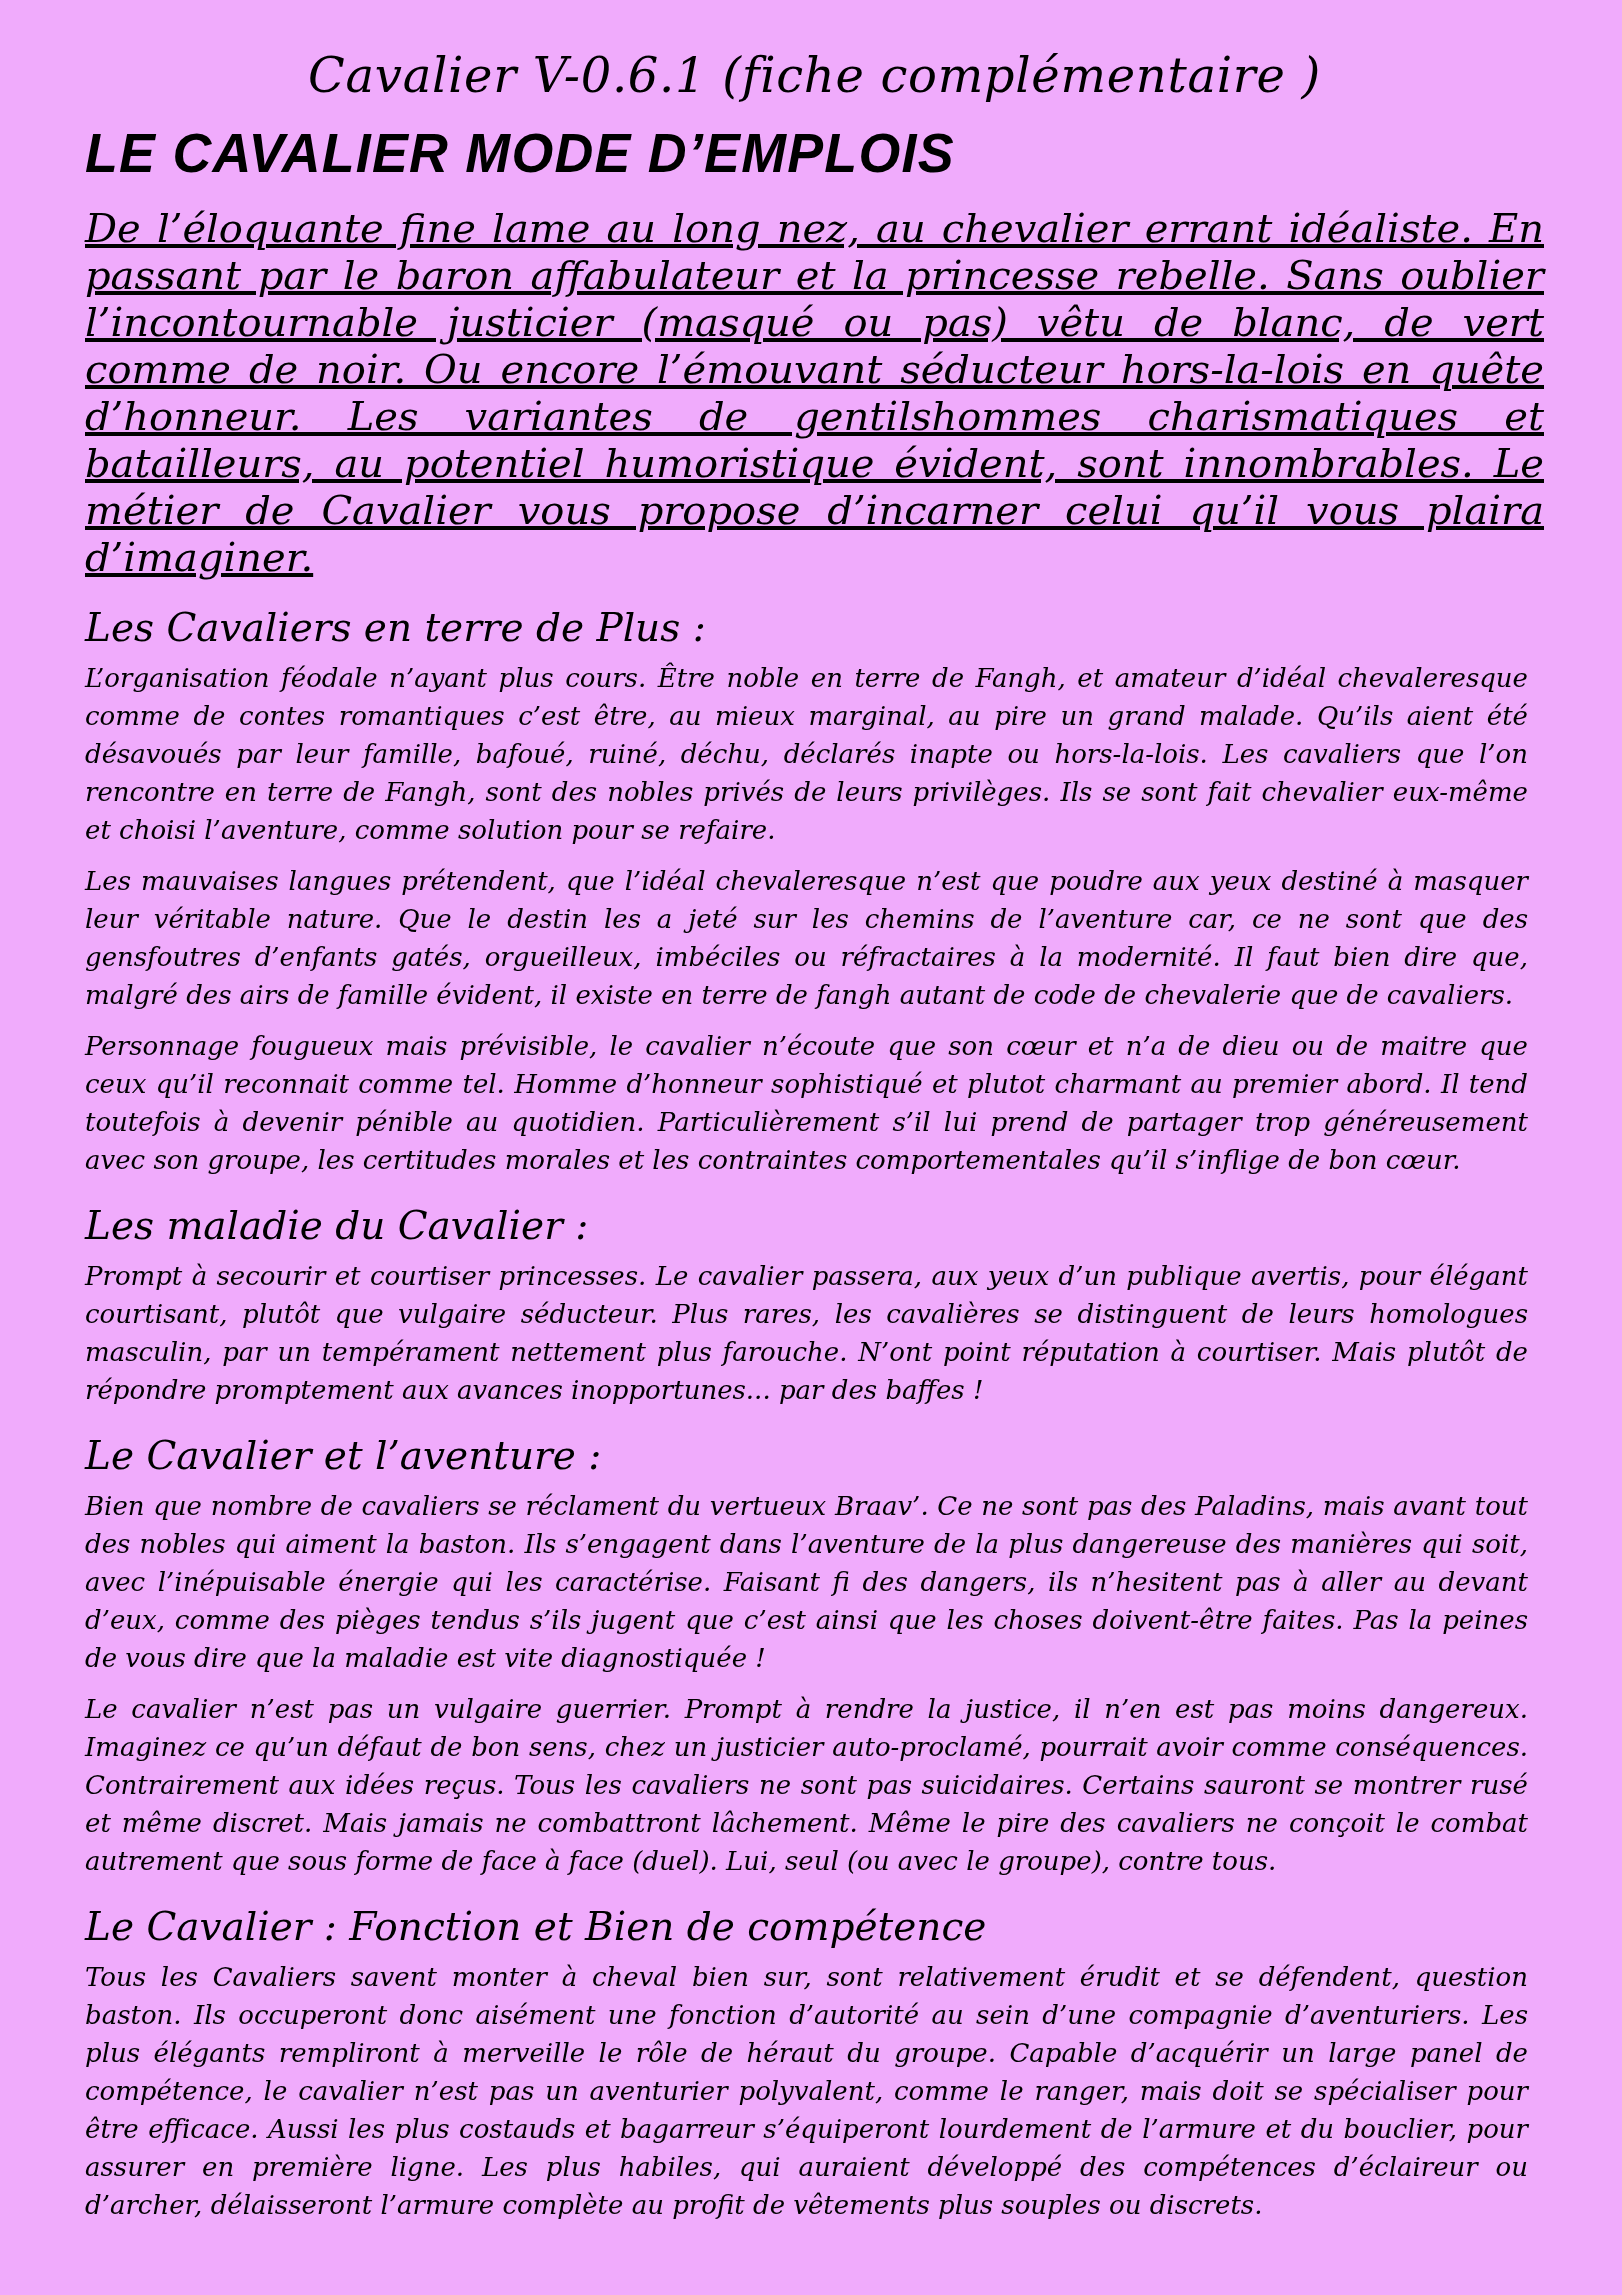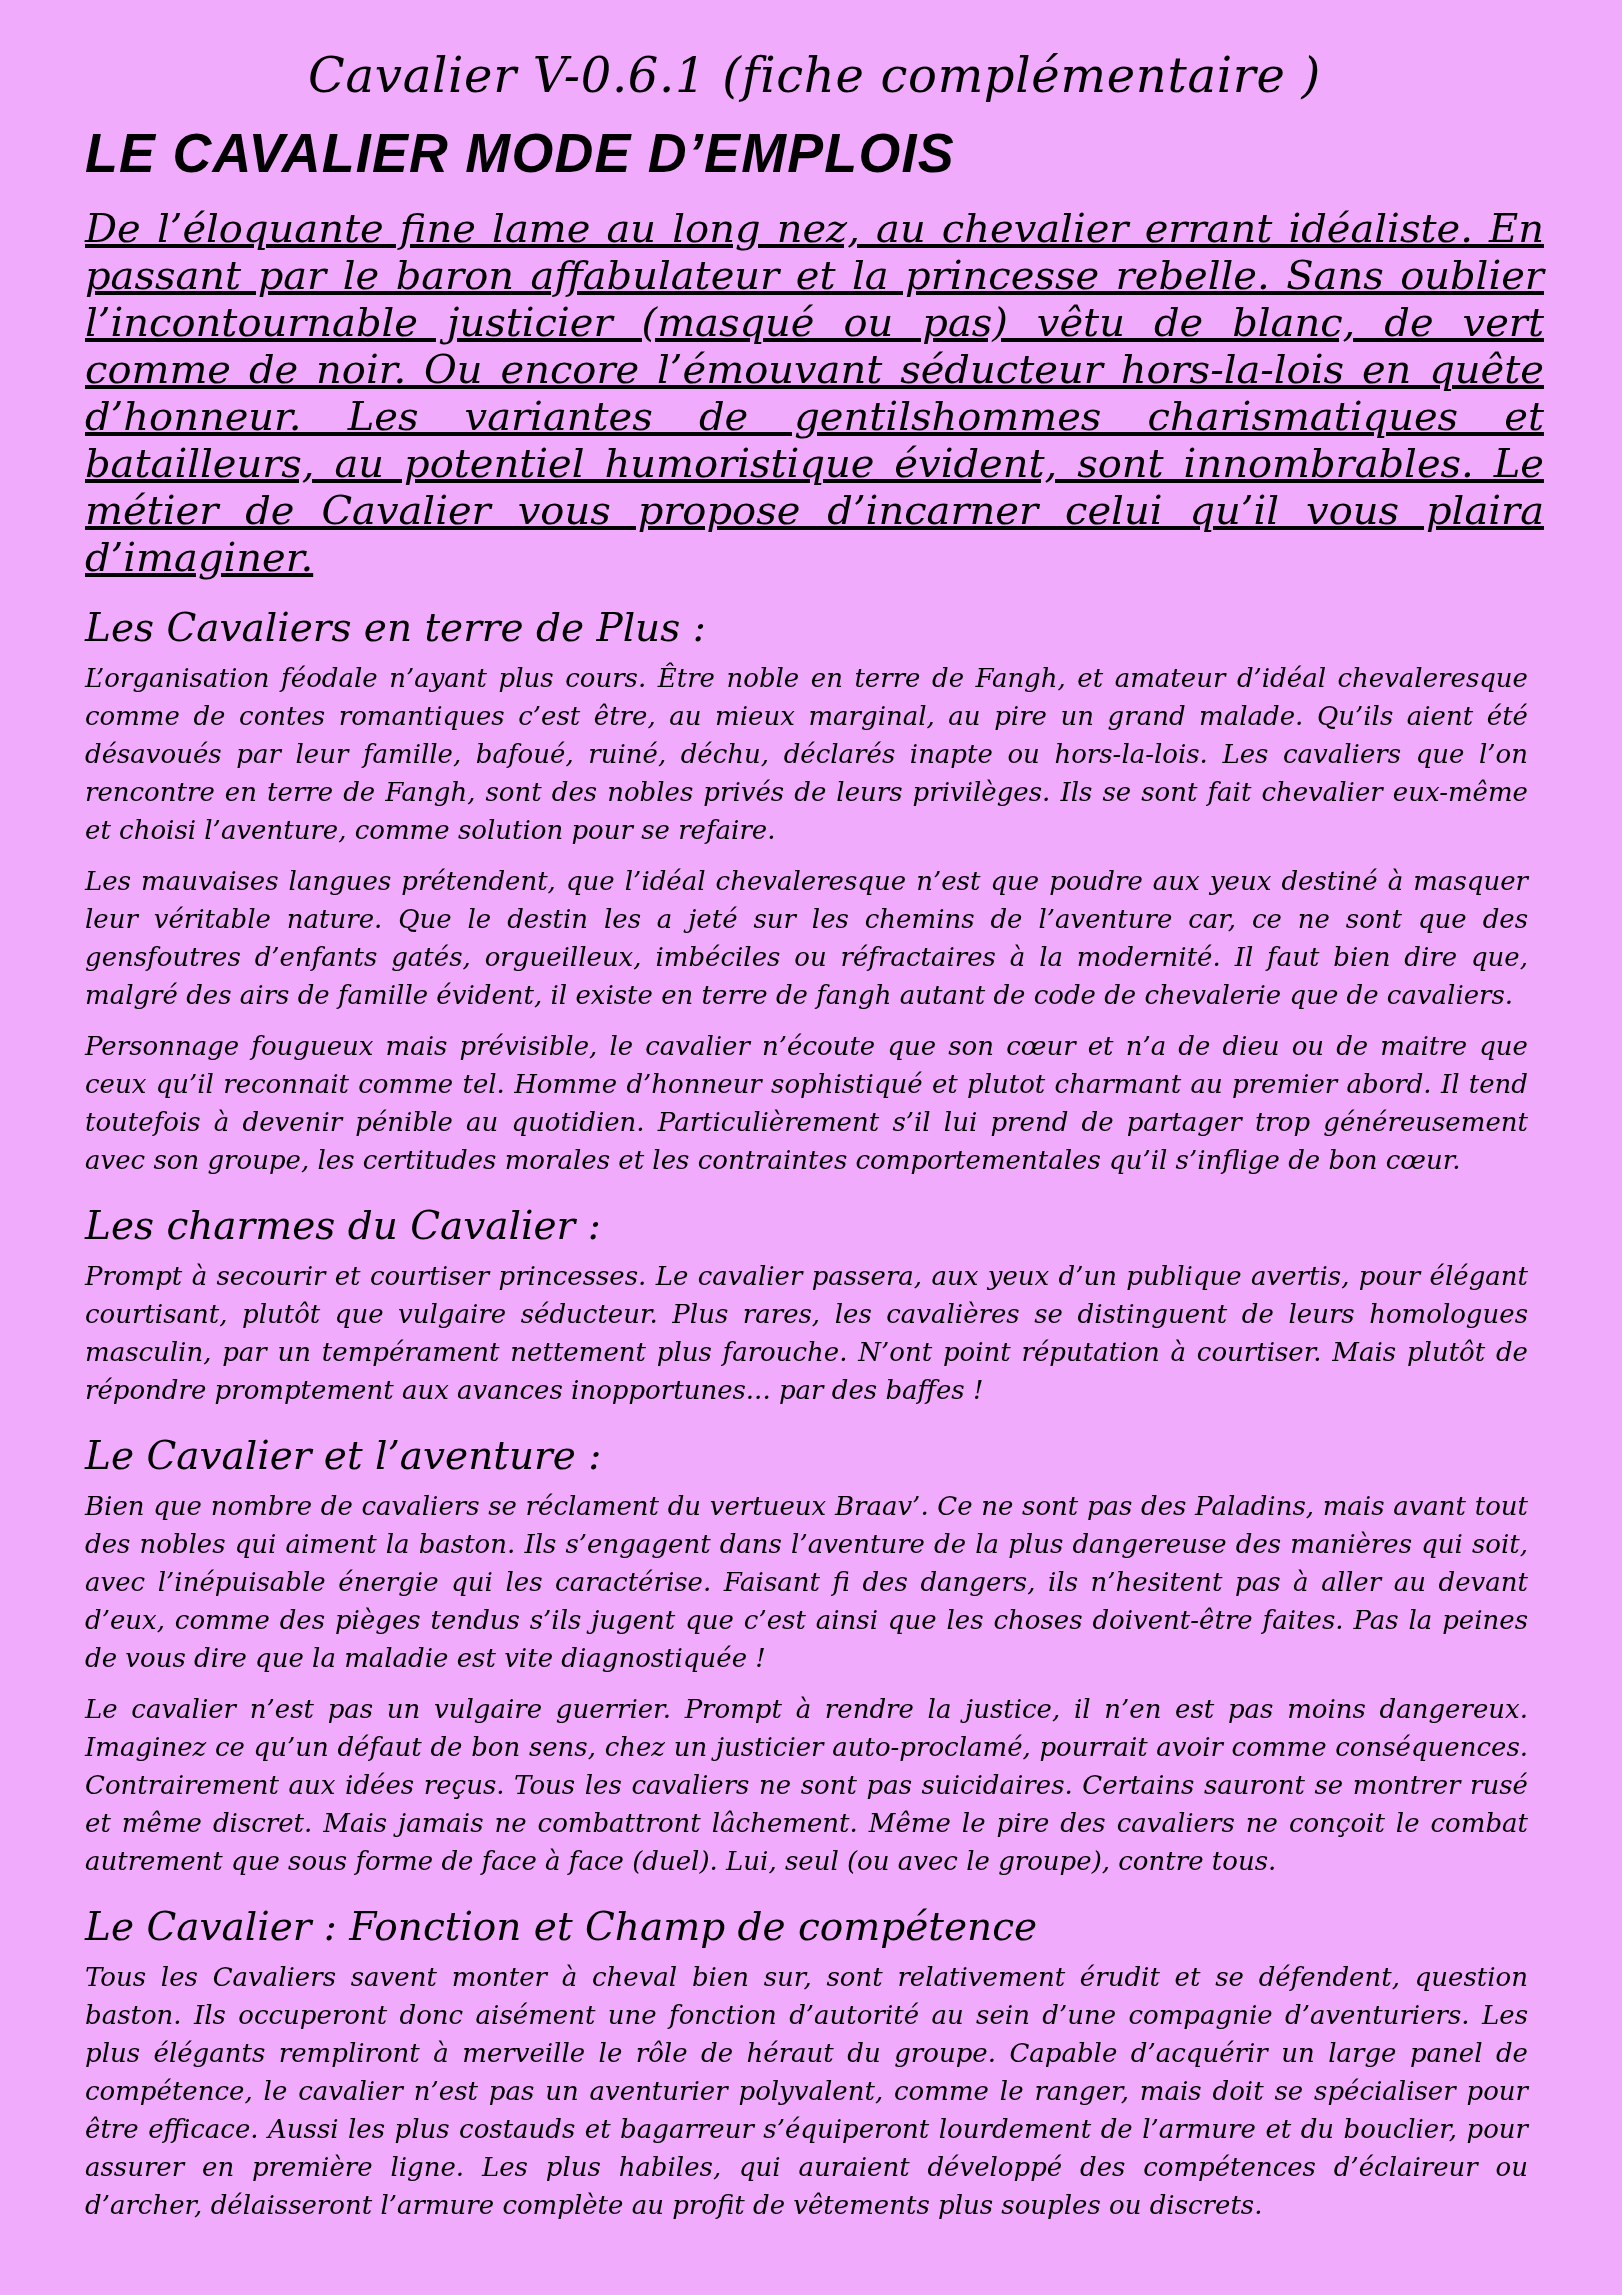--- a/index.html
+++ b/index.html
@@ -74,29 +74,29 @@
     <h2 class="section-heading">Les Cavaliers en terre de Plus :</h2>
     <p class="body-par">L’organisation féodale n’ayant plus cours. Être noble en terre de Fangh, et amateur d’idéal chevaleresque comme de contes romantiques c’est être, au mieux marginal, au pire un grand malade.  Qu’ils aient été désavoués par leur famille, bafoué, ruiné, déchu, déclarés inapte ou hors-la-lois. Les cavaliers que l’on rencontre en terre de Fangh, sont des nobles privés de leurs privilèges. Ils se sont fait chevalier eux-même et choisi l’aventure, comme solution pour se refaire.</p>
     <p class="body-par">Les mauvaises langues prétendent, que l’idéal chevaleresque n’est que poudre aux yeux destiné à masquer leur véritable nature. Que le destin les a jeté sur les chemins de l’aventure car, ce ne sont que des gensfoutres d’enfants gatés, orgueilleux, imbéciles ou réfractaires à la modernité. Il faut bien dire que, malgré des airs de famille évident, il existe en terre de fangh autant de code de chevalerie que de cavaliers.</p>
   </section>
 
   <section>
     <p class="body-par">Personnage fougueux mais prévisible, le cavalier n’écoute que son cœur et n’a de dieu ou de maitre que ceux qu’il reconnait comme tel. Homme d’honneur sophistiqué et plutot charmant au premier abord. Il tend toutefois à devenir pénible au quotidien. Particulièrement s’il lui prend de partager trop généreusement avec son groupe, les certitudes morales et les contraintes comportementales qu’il s’inflige de bon cœur.</p>
   </section>
 
   <section>
-    <h2 class="section-heading">Les charmes du Cavalier :</h2>
+    <h2 class="section-heading">Les maladie du Cavalier :</h2>
     <p class="body-par">Prompt à secourir et courtiser princesses. Le cavalier passera, aux yeux d’un publique avertis, pour élégant courtisant, plutôt que vulgaire séducteur. Plus rares, les cavalières se distinguent de leurs homologues masculin, par un tempérament nettement plus farouche. N’ont point réputation à courtiser. Mais plutôt de répondre promptement aux avances inopportunes... par des baffes !</p>
   </section>
 
   <section>
     <h2 class="section-heading">Le Cavalier et l’aventure :</h2>
     <p class="body-par">Bien que nombre de cavaliers se réclament du vertueux Braav’. Ce ne sont pas des Paladins, mais avant tout des nobles qui aiment la baston. Ils s’engagent dans l’aventure de la plus dangereuse des manières qui soit, avec l’inépuisable énergie qui les caractérise. Faisant fi des dangers, ils n’hesitent pas à aller au devant d’eux, comme des pièges tendus s’ils jugent que c’est ainsi que les choses doivent-être faites. Pas la peines de vous dire que la maladie est vite diagnostiquée !</p>
     <p class="body-par">Le cavalier n’est pas un vulgaire guerrier. Prompt à rendre la justice, il n’en est pas moins dangereux. Imaginez ce qu’un défaut de bon sens, chez un justicier auto-proclamé, pourrait avoir comme conséquences.  Contrairement aux idées reçus. Tous les cavaliers ne sont pas suicidaires. Certains sauront se montrer rusé et même discret. Mais jamais ne combattront lâchement. Même le pire des cavaliers ne conçoit le combat autrement que sous forme de face à face (duel). Lui, seul (ou avec le groupe), contre tous.</p>
   </section>
 
   <section>
-    <h2 class="section-heading">Le Cavalier : Fonction et Champ de compétence</h2>
+    <h2 class="section-heading">Le Cavalier : Fonction et Bien de compétence</h2>
     <p class="body-par">Tous les Cavaliers savent monter à cheval bien sur, sont relativement érudit et se défendent, question baston. Ils occuperont donc aisément une fonction d’autorité au sein d’une compagnie d’aventuriers. Les plus élégants rempliront à merveille le rôle de héraut du groupe. Capable d’acquérir un large panel de compétence, le cavalier n’est pas un aventurier polyvalent, comme le ranger, mais doit se spécialiser pour être efficace. Aussi les plus costauds et bagarreur s’équiperont lourdement de l’armure et du bouclier, pour assurer en première ligne. Les plus habiles, qui auraient développé des compétences d’éclaireur ou d’archer, délaisseront l’armure complète au profit de vêtements plus souples ou discrets.</p>
   </section>
 
 </div>
 
 
 </body></html>

